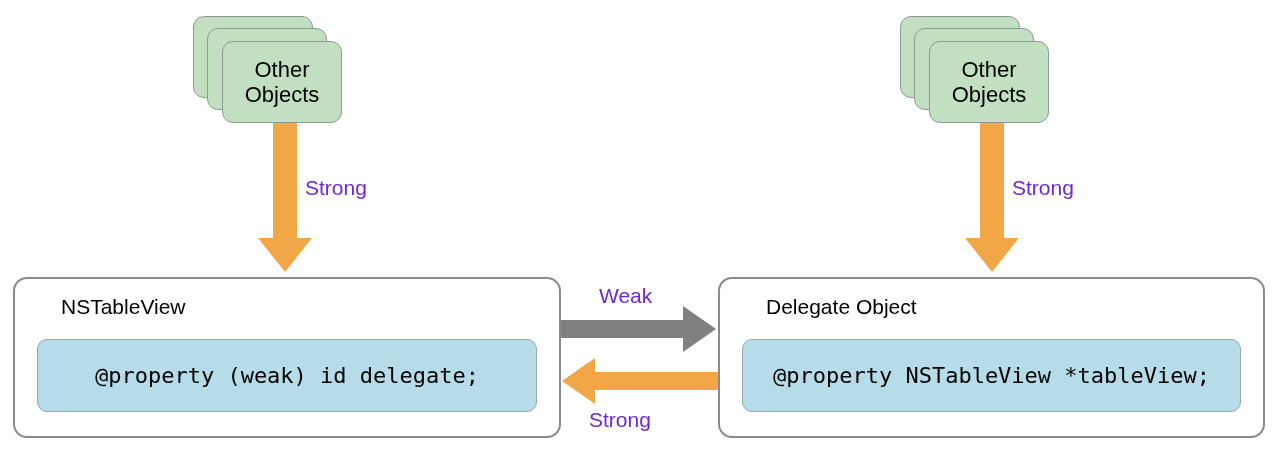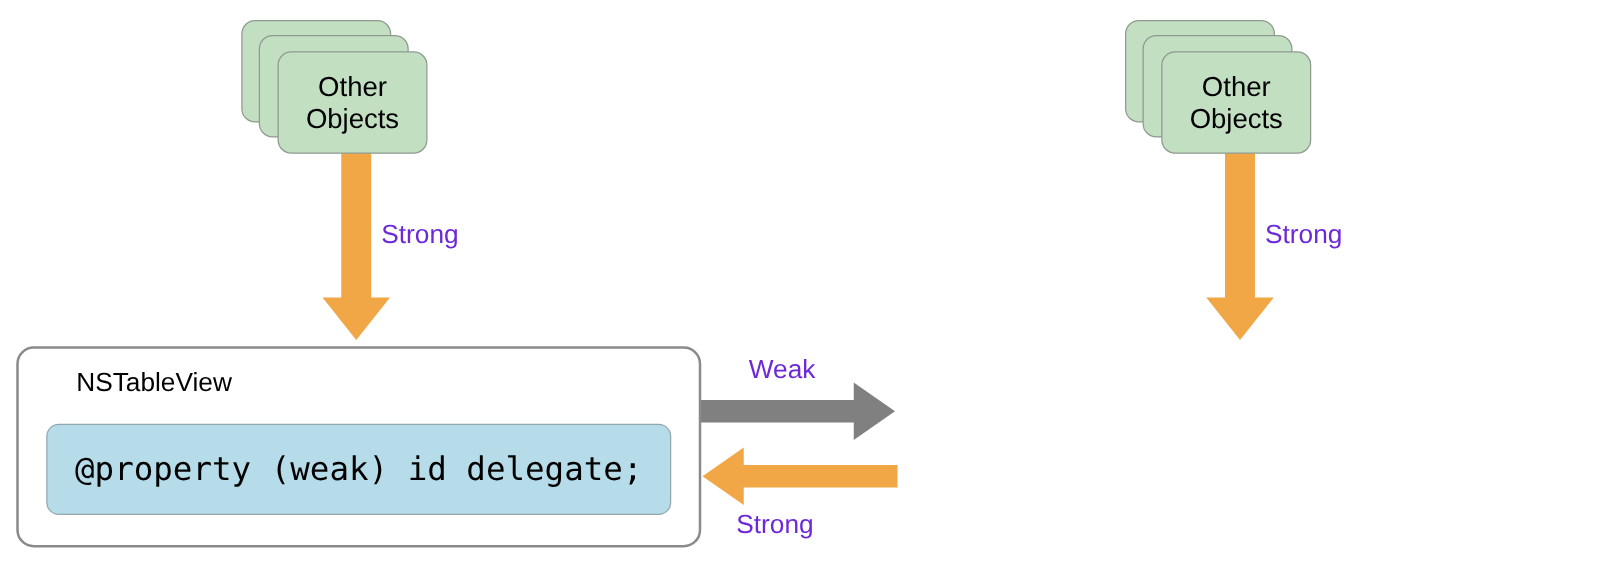--- a/index.html
+++ b/index.html
@@ -71,21 +71,21 @@
     background: #b5dce8;
     border: 1.6px solid #93a8ae;
     border-radius: 10px;
     box-sizing: border-box;
     display: flex;
     align-items: center;
     justify-content: center;
   }
   .code-text {
     font-family: "DejaVu Sans Mono", monospace;
-    font-size: 26px;
+    font-size: 22px;
     color: #000000;
     white-space: pre;
     letter-spacing: 0px;
   }
 
   
   .arrow-label {
     position: absolute;
     font-size: 21px;
     color: #6d28d9;
@@ -148,20 +148,26 @@
     </div>
   </div>
 
   <div class="obj-box" style="left:13px; top:277px; width:548px; height:161px;">
     <div class="obj-title">NSTableView</div>
     <div class="code-box" style="top:60px; height:73px;">
       <div class="code-text">@property (weak) id delegate;</div>
     </div>
   </div>
 
+  <div class="obj-box" style="left:718px; top:277px; width:547px; height:161px;">
+    <div class="obj-title">Delegate Object</div>
+    <div class="code-box" style="top:60px; height:73px;">
+      <div class="code-text">@property NSTableView *tableView;</div>
+    </div>
+  </div>
 
   <div class="arrow-label" style="left:305px; top:176px;">Strong</div>
 
   <div class="arrow-label" style="left:1012px; top:176px;">Strong</div>
 
   <div class="arrow-label" style="left:599px; top:284px;text-align:center;">Weak</div>
 
   <div class="arrow-label" style="left:589px; top:408px;">Strong</div>
 
 </div>

